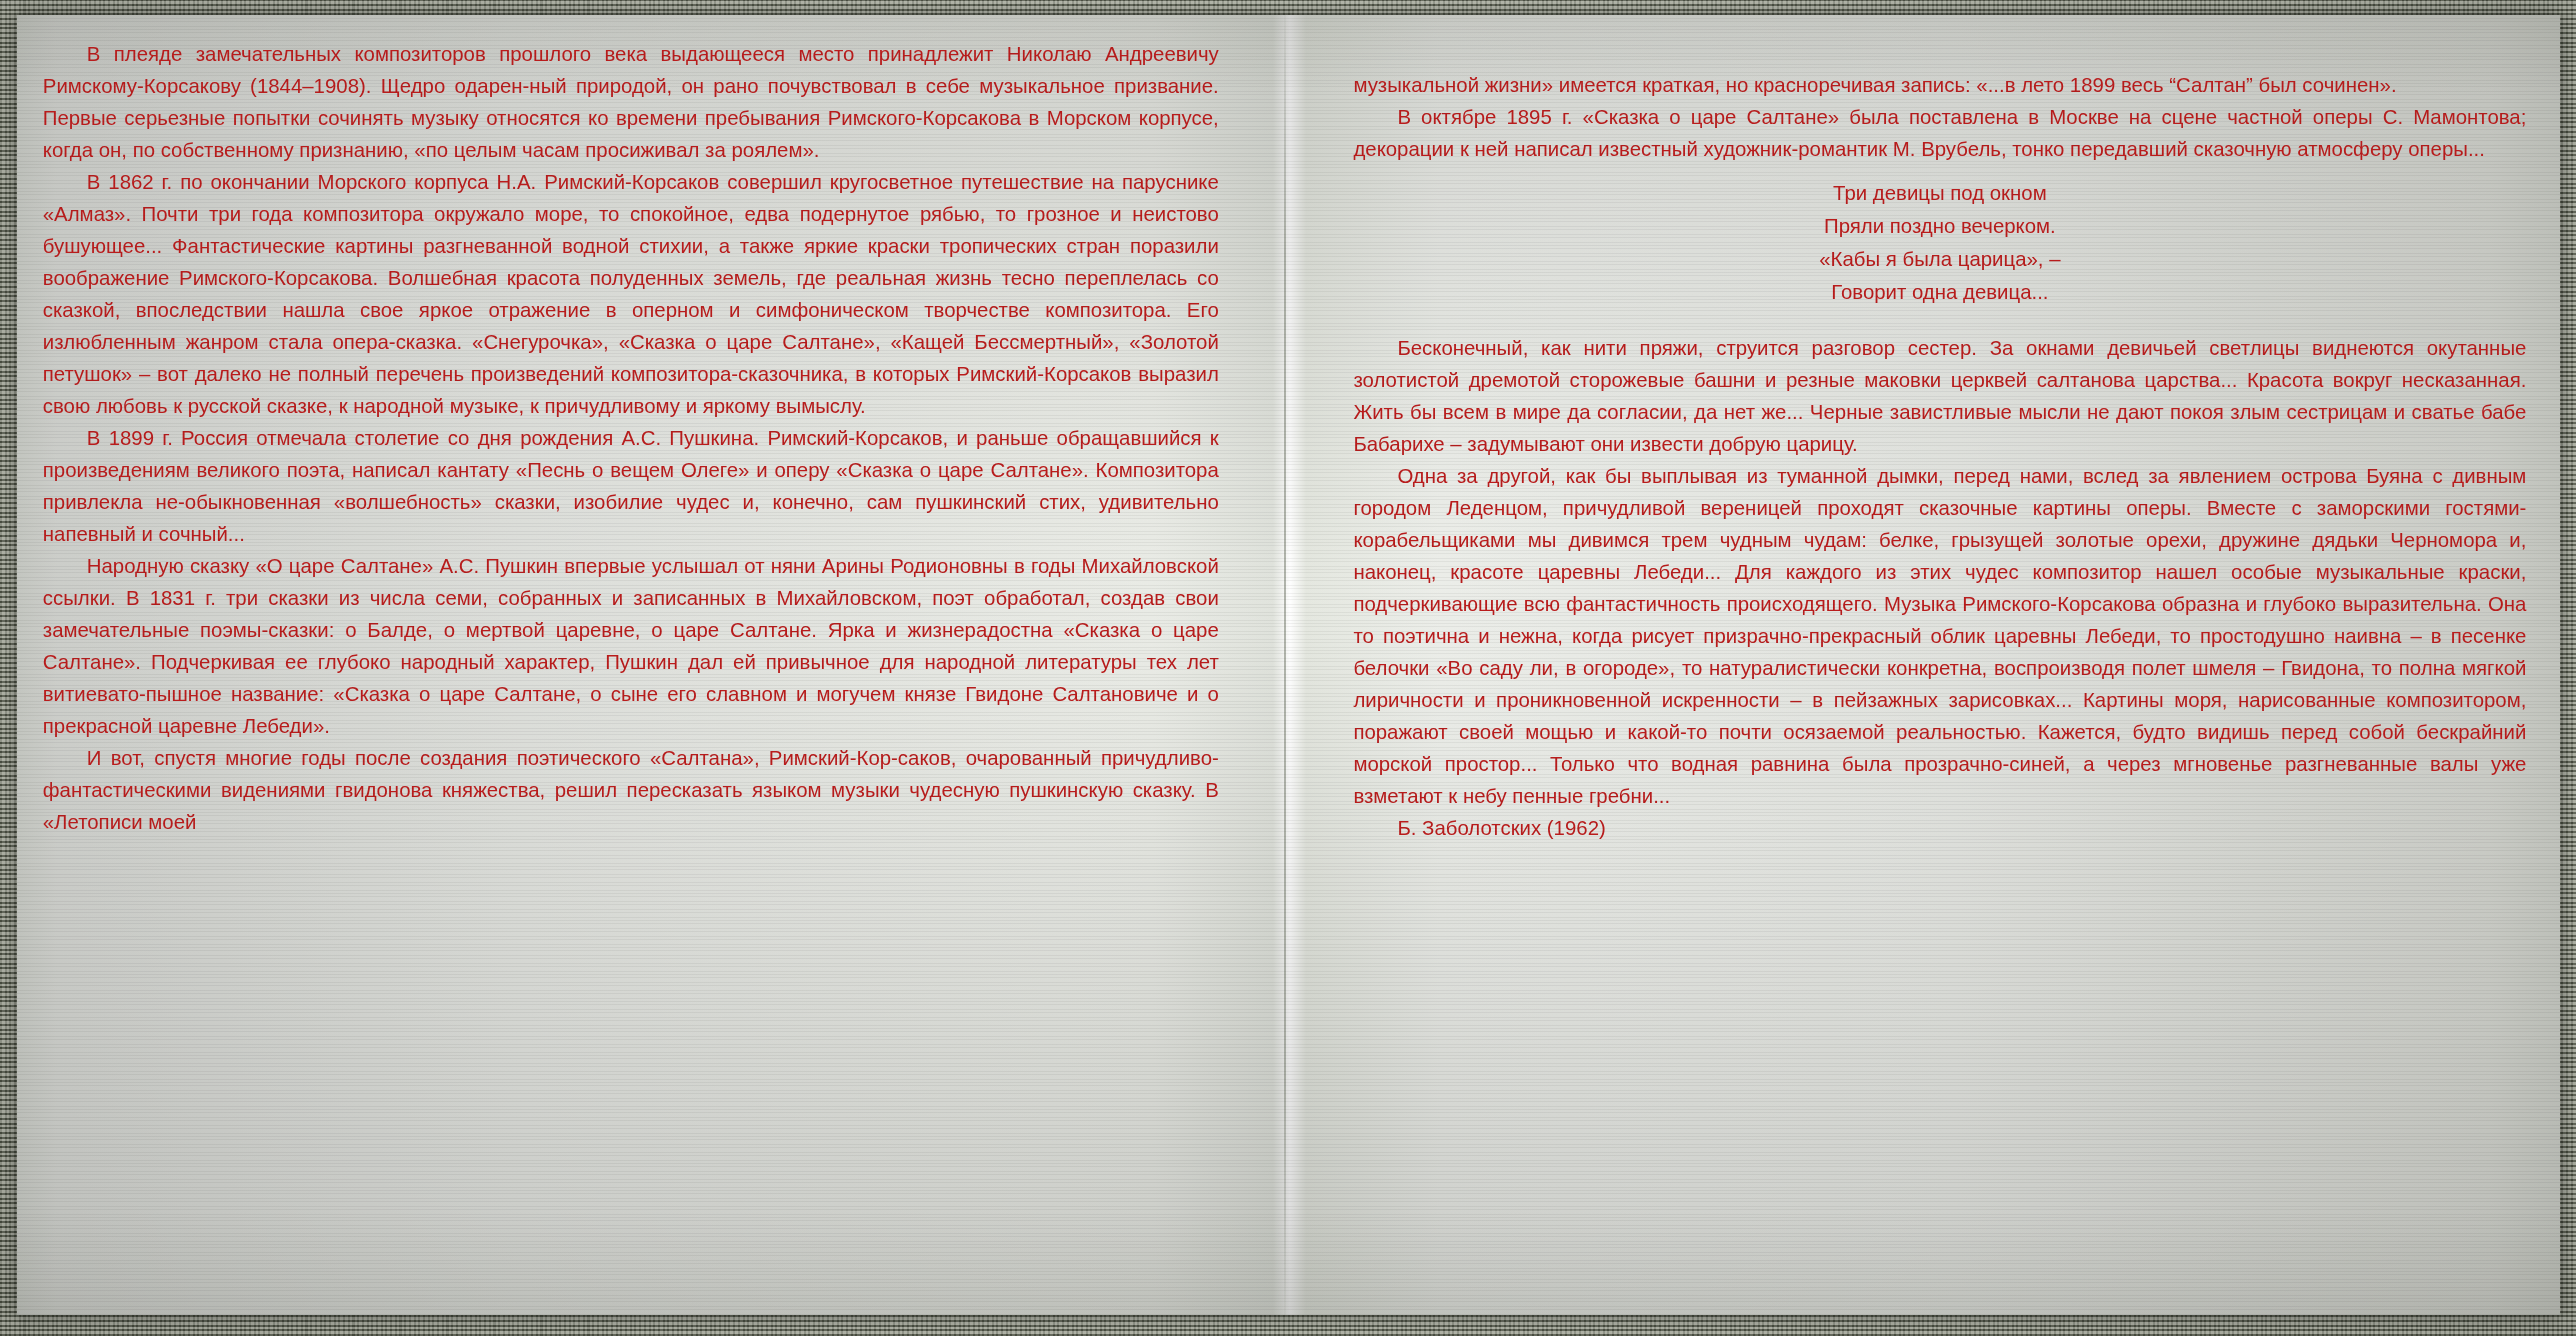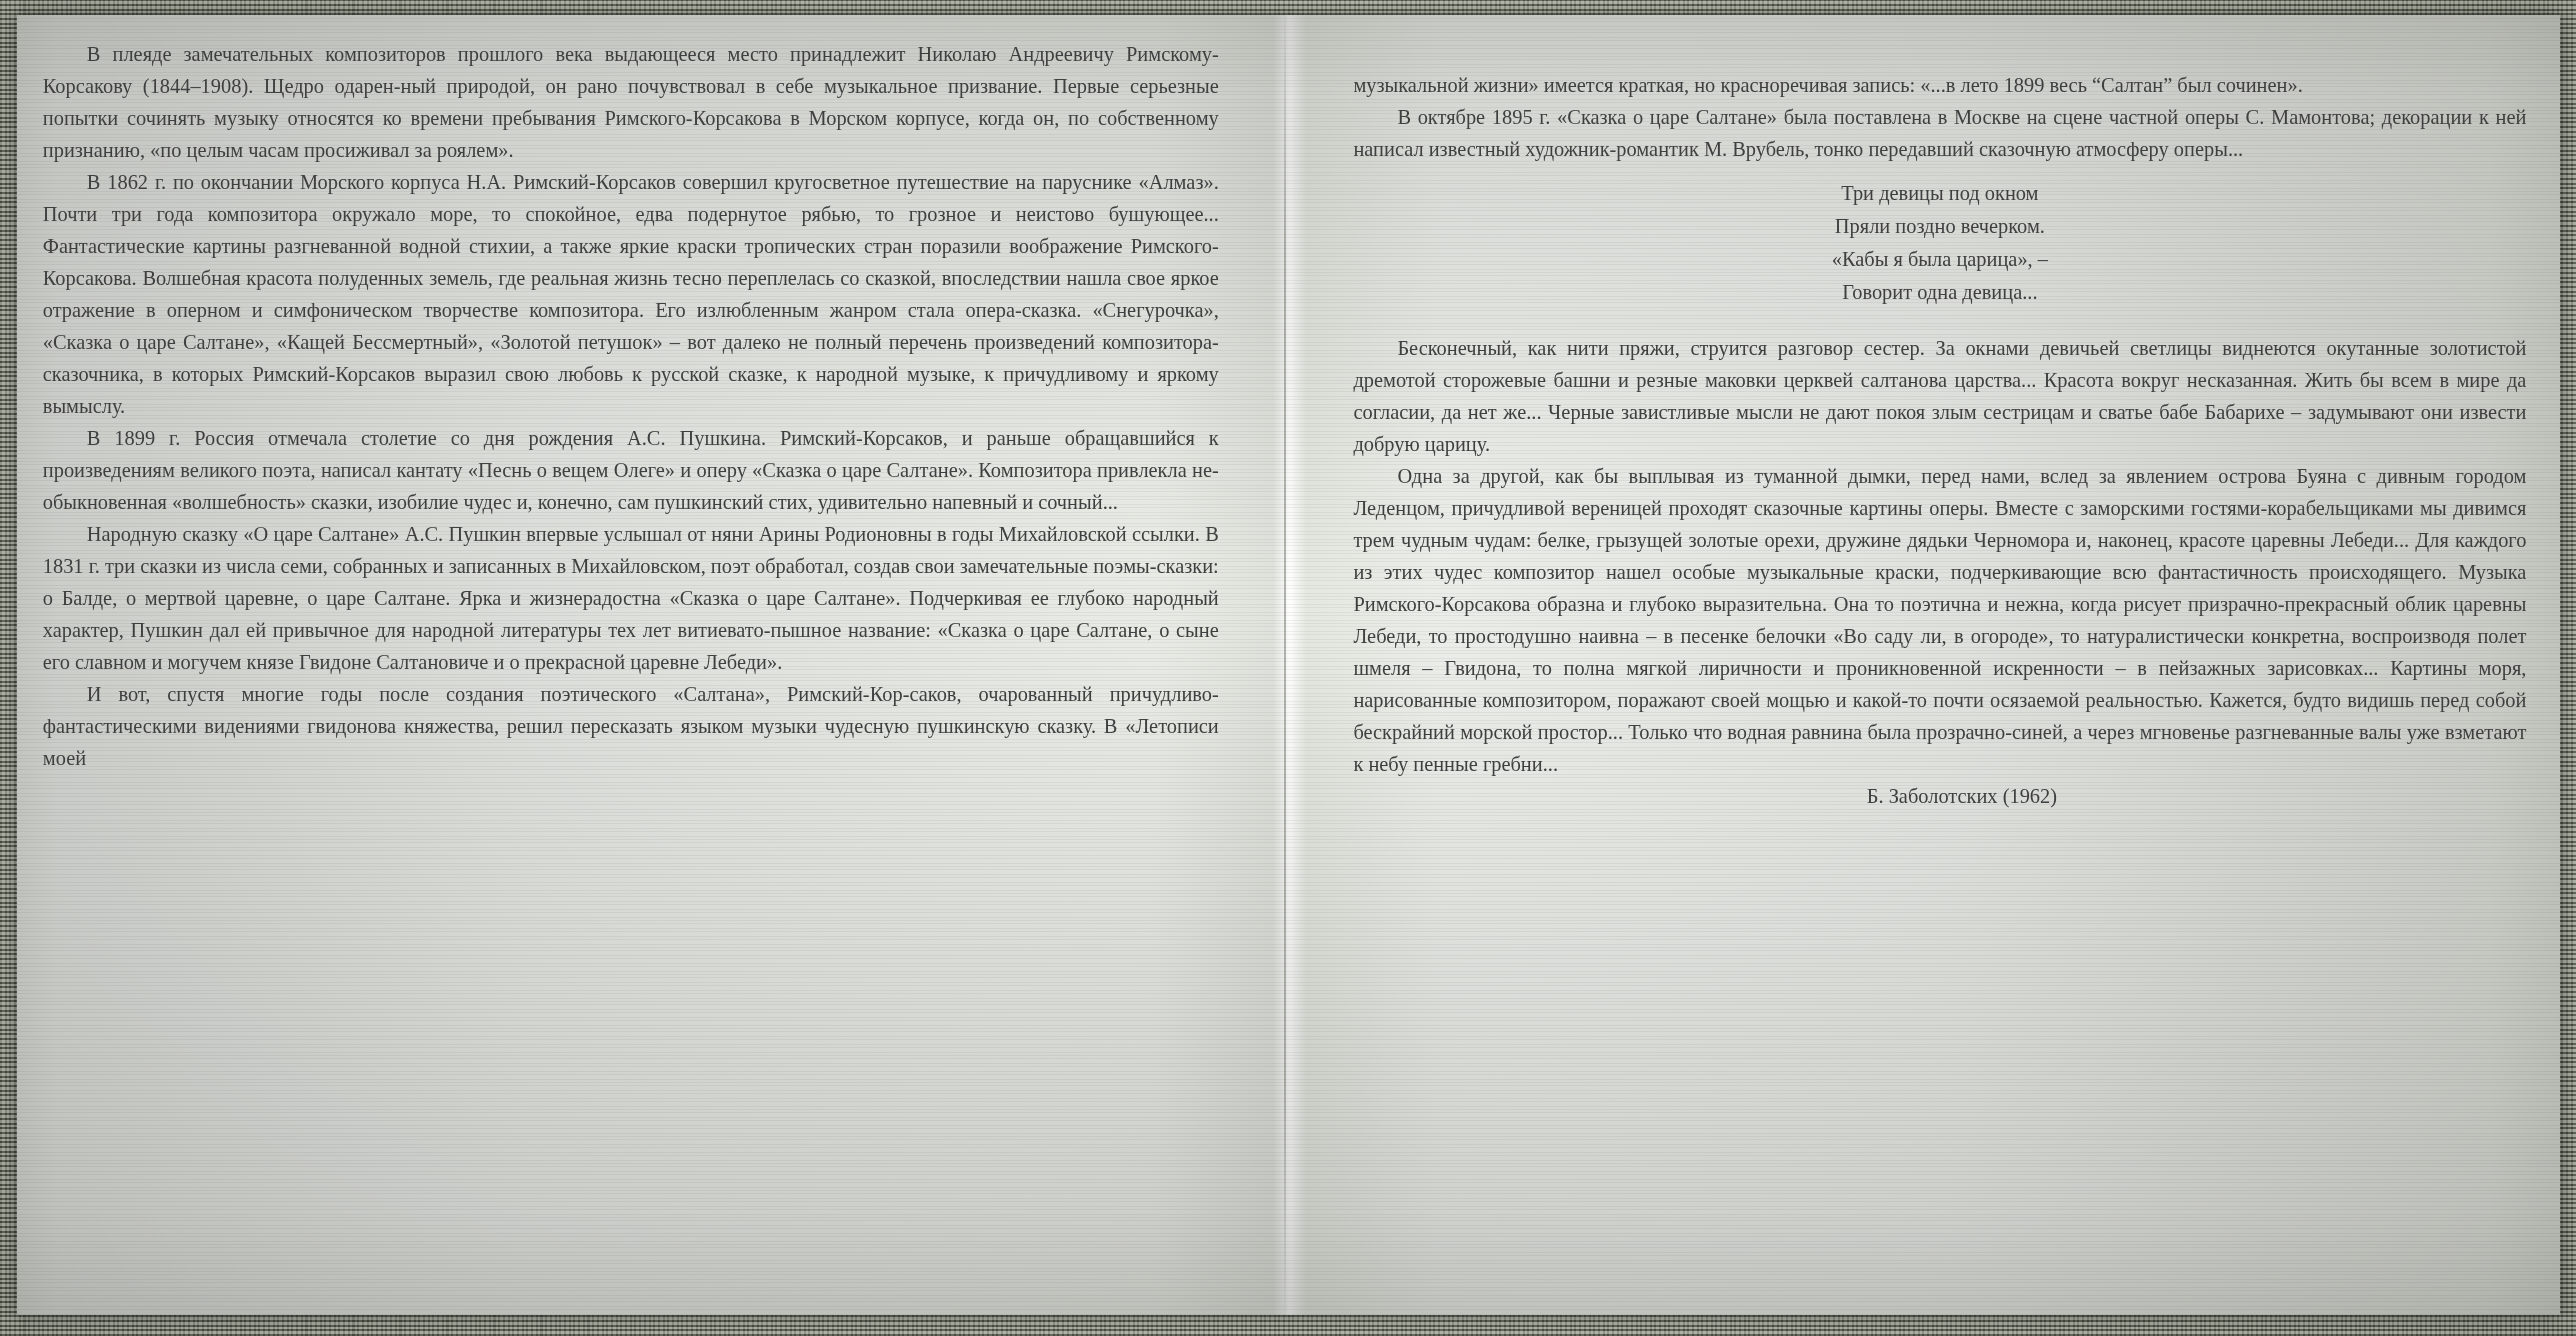--- a/index.html
+++ b/index.html
@@ -85,24 +85,24 @@
 
   
   .columns {
     position: absolute;
     inset: 0;
     z-index: 4;
   }
   .col {
     position: absolute;
     top: 23px;
-    font-family: Liberation Serif, serif;
+    font-family: Liberation Sans, sans-serif;
     font-size: 20.4px;
     line-height: 32px;
-    color: #404040;
+    color: #b91c1c;
     text-align: justify;
     text-justify: inter-word;
     hyphens: manual;
   }
   .col-left  { left: 25.4px;   width: 1176px; }
   .col-right { left: 1336px; width: 1173px; }
 
   .col p {
     margin: 0;
     text-indent: 44px;
@@ -112,21 +112,21 @@
   
   .verse {
     margin: 12px 0 23px 0;
     text-align: center;
     line-height: 33px;
   }
   .verse .vline { display: block; text-indent: 0; }
 
   .signature {
     margin-top: 17.4px;
-    text-align: center;
+    text-align: left;
     text-indent: 0;
   }
 
   
   .grain {
     position:absolute; inset:0;
     z-index:5;
     pointer-events:none;
     opacity:0.055;
     background-image:

